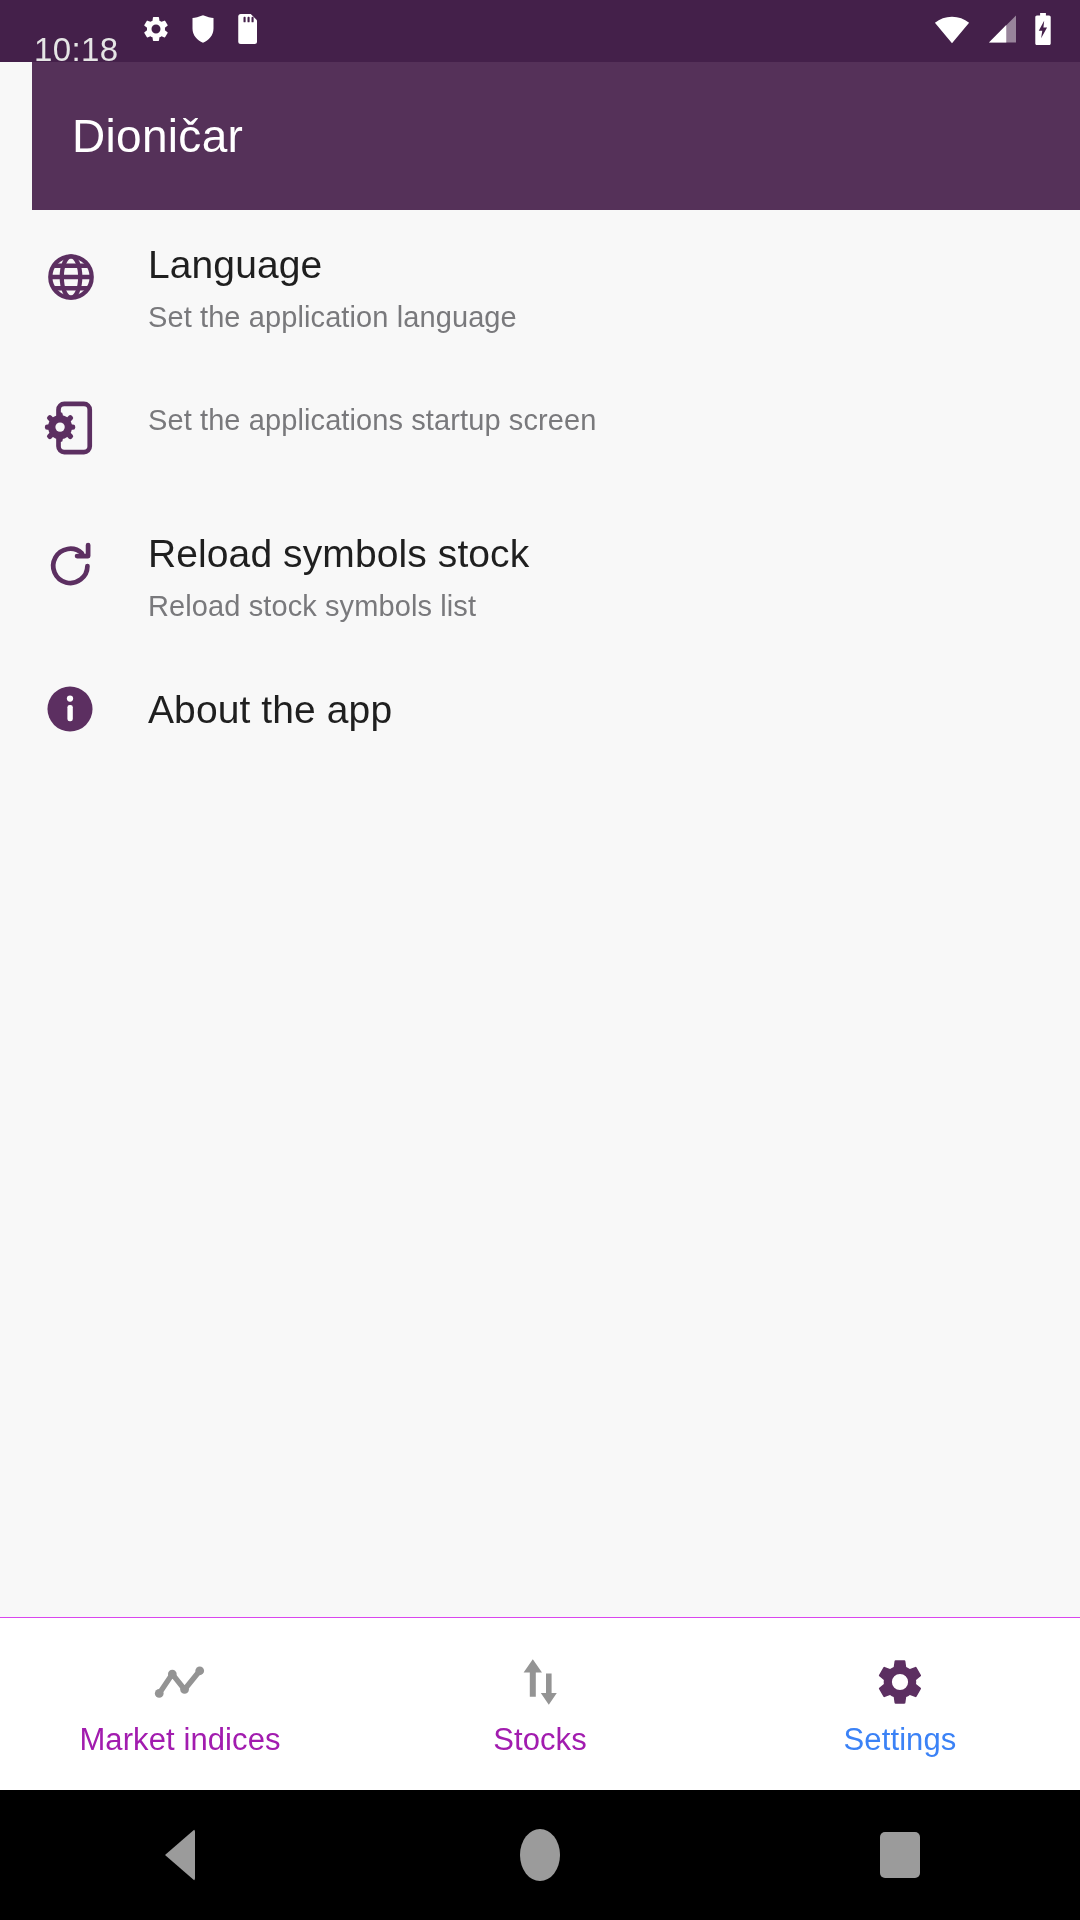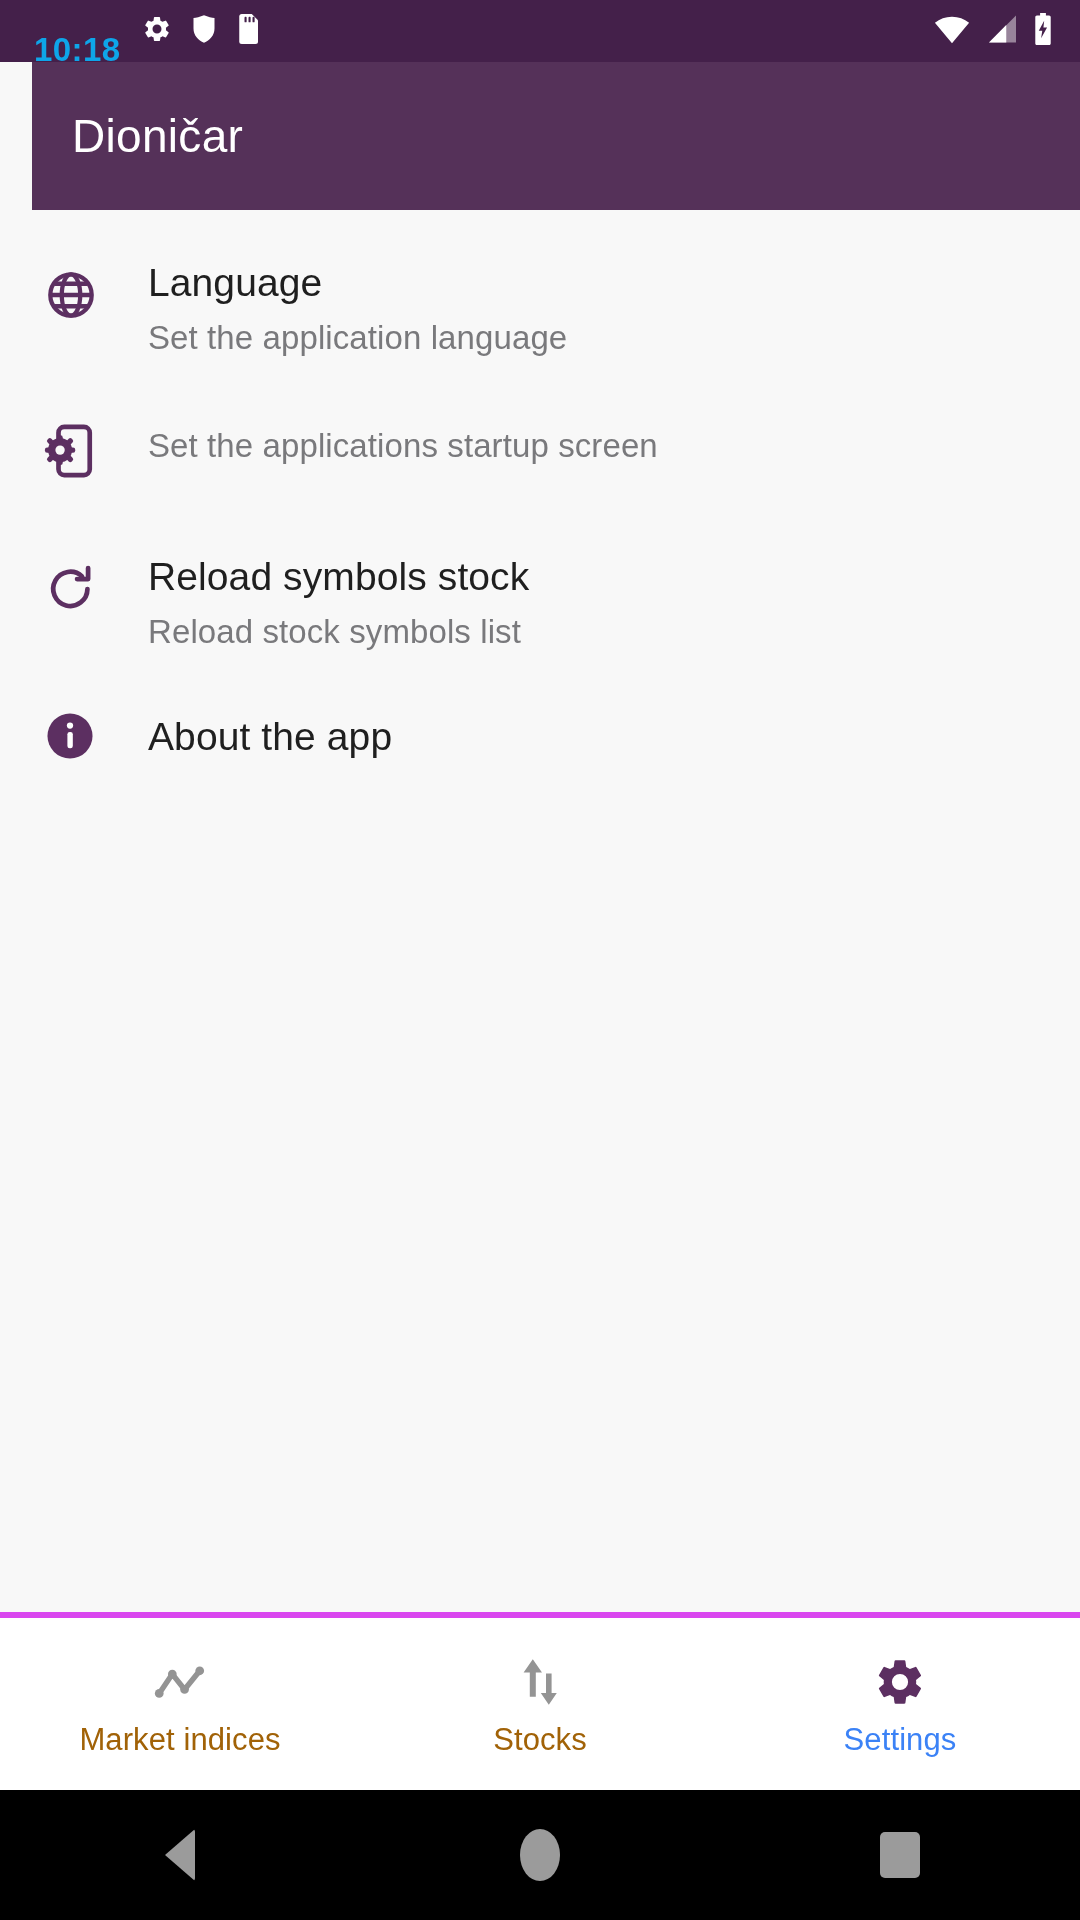--- a/index.html
+++ b/index.html
@@ -19,25 +19,25 @@
   
   .status-bar {
     height:62px; flex:0 0 62px;
     background:#44204a;
     display:flex; align-items:center;
     padding:0 26px 0 34px;
     color:#ffffff;
   }
   .status-clock {
     font-size:33px;
-    font-weight:700;
+    font-weight:400;
     letter-spacing:.4px;
     line-height:1;
     margin-right:22px;
-    color:#0ea5e9;
+    color:#e5e5e5;
     margin-top:36px;
   }
   .status-left-icons { display:flex; align-items:center; gap:19px; }
   .status-right { margin-left:auto; display:flex; align-items:center; gap:14px; }
   .sb-ico { display:block; }
 
   
   .app-bar {
     height:148px; flex:0 0 148px;
     background:#553159;
@@ -49,23 +49,23 @@
     color:#ffffff;
     font-size:46px;
     font-weight:500;
     letter-spacing:.3px;
   }
 
   
   .content {
     flex:1 1 auto;
     background:#f8f8f8;
-    padding-top:20px;
+    padding-top:2px;
     overflow:hidden;
-    border-bottom:6px solid #d946ef;
+    border-bottom:1px solid #d946ef;
   }
   .pref-row {
     display:flex;
     align-items:flex-start;
     padding:28px 34px 26px 44px;
     min-height:140px;
   }
   .pref-row.no-sub { align-items:center; min-height:118px; padding-top:18px; padding-bottom:18px;}
   .pref-icon {
     flex:0 0 104px;
@@ -77,21 +77,21 @@
   .pref-row.no-sub .pref-icon { padding-top:0; }
   .pref-text { display:flex; flex-direction:column; justify-content:center; padding-top:2px; }
   .pref-title {
     font-size:39px;
     color:#1f1f1f;
     line-height:1.18;
     font-weight:400;
     letter-spacing:.1px;
   }
   .pref-sub {
-    font-size:33px;
+    font-size:29px;
     color:#79797c;
     line-height:1.2;
     margin-top:12px;
     letter-spacing:.1px;
   }
 
   
   .bottom-nav {
     flex:0 0 172px;
     height:172px;
@@ -104,21 +104,21 @@
     height:100%;
     display:flex;
     flex-direction:column;
     align-items:center;
     justify-content:center;
     gap:14px;
     padding-top:6px;
   }
   .nav-ico { height:52px; display:flex; align-items:center; justify-content:center; }
   .nav-label { font-size:31px; letter-spacing:.1px; }
-  .nav-item.inactive .nav-label { color:#a16207; }
+  .nav-item.inactive .nav-label { color:#a21caf; }
   .nav-item.active   .nav-label { color:#3b82f6; }
 
   
   .system-nav {
     flex:0 0 130px;
     height:130px;
     background:#000000;
     display:flex; align-items:center;
   }
   .sys-btn { flex:1 1 0; display:flex; align-items:center; justify-content:center; }

